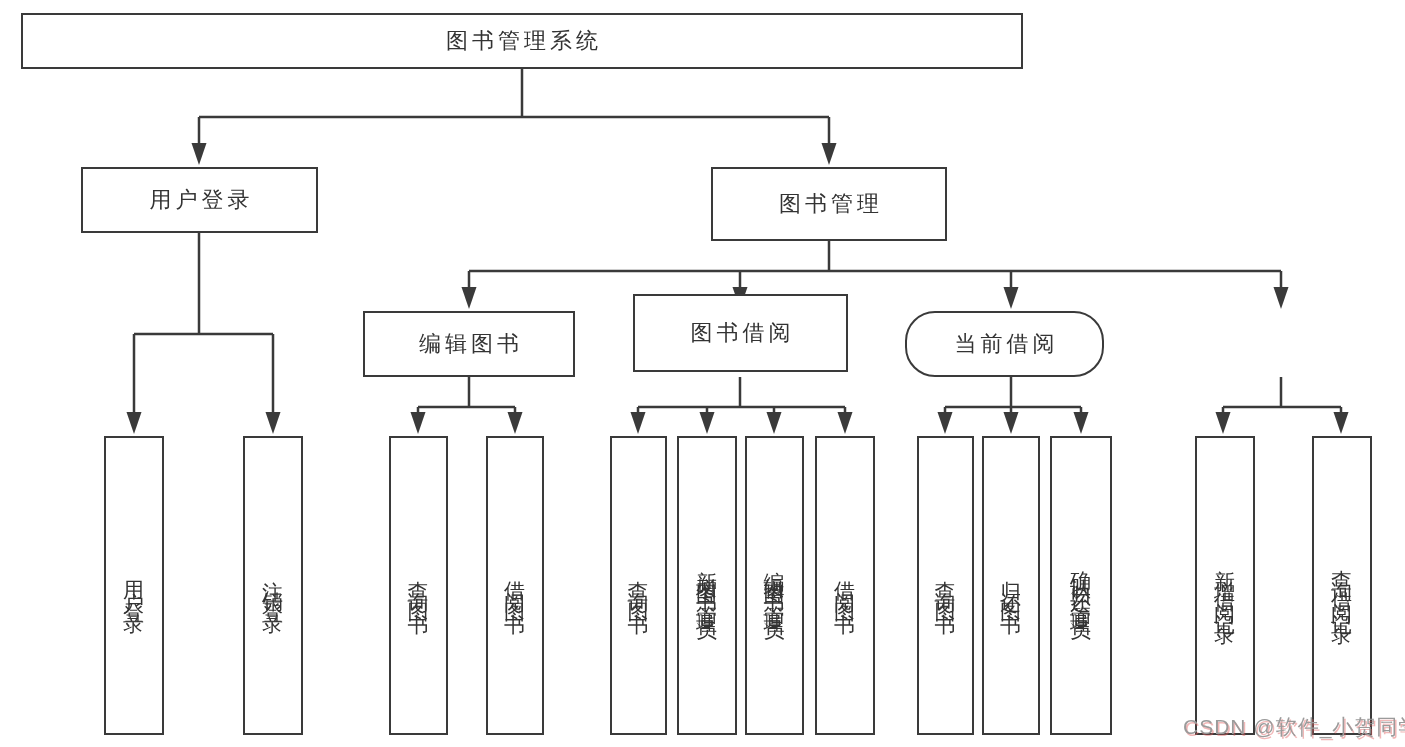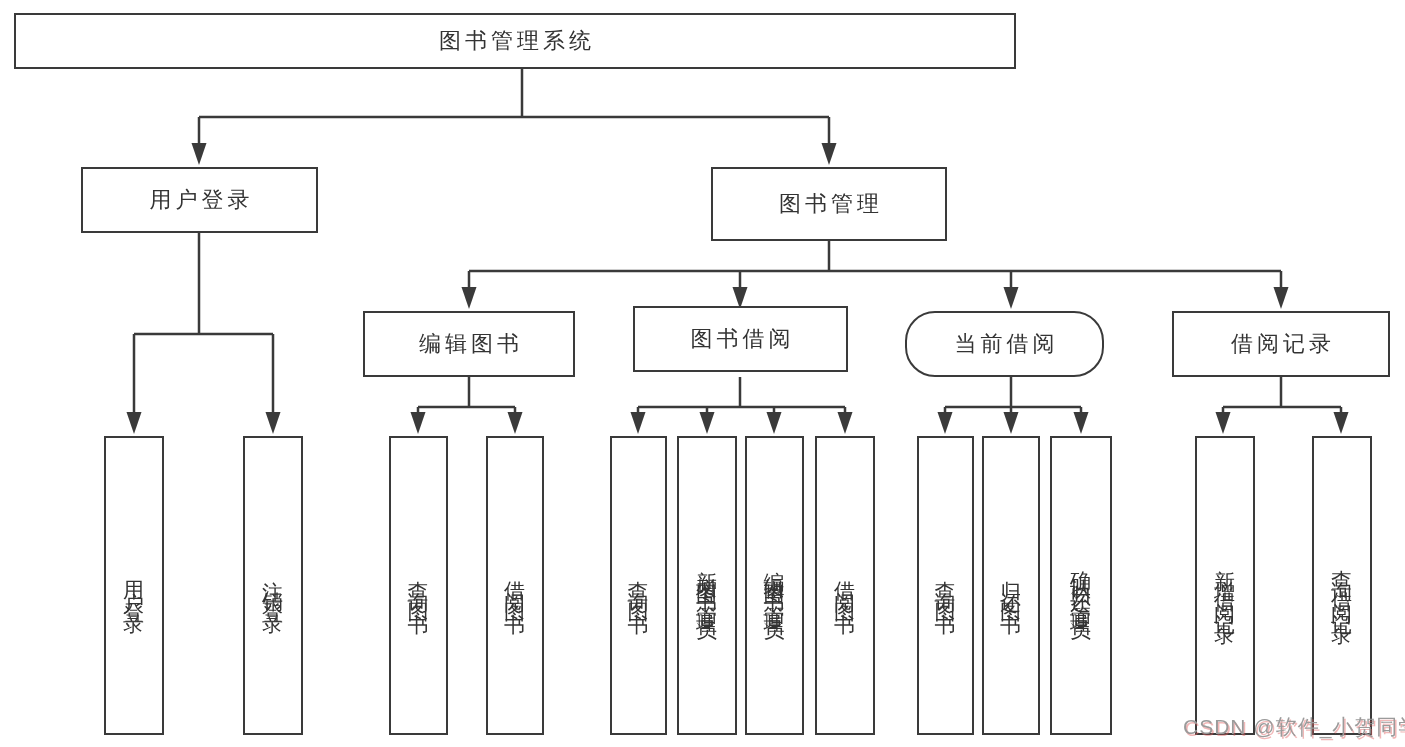--- a/index.html
+++ b/index.html
@@ -100,42 +100,39 @@
       <polygon points="1073.5,412 1088.5,412 1081,434"></polygon>
     </g>
 
     <g>
       <path d="M1281,377 V407 M1223,407 H1341 M1223,407 V417 M1341,407 V417"></path>
       <polygon points="1215.5,412 1230.5,412 1223,434"></polygon>
       <polygon points="1333.5,412 1348.5,412 1341,434"></polygon>
     </g>
   </svg>
 
-  <div class="box" style="left:14px;top:13px;width:1002px;height:56px;">
+  <div class="box" style="left:21px;top:13px;width:1002px;height:56px;">
     <span class="hlabel">图书管理系统</span>
   </div>
 
   <div class="box" style="left:81px;top:167px;width:237px;height:66px;">
     <span class="hlabel">用户登录</span>
   </div>
   <div class="box" style="left:711px;top:167px;width:236px;height:74px;">
     <span class="hlabel">图书管理</span>
   </div>
 
   <div class="box" style="left:363px;top:311px;width:212px;height:66px;">
     <span class="hlabel">编辑图书</span>
   </div>
-  <div class="box" style="left:633px;top:306px;width:215px;height:66px;align-items:center;">
+  <div class="box" style="left:633px;top:294px;width:215px;height:78px;align-items:center;">
     <span class="hlabel">图书借阅</span>
   </div>
   <div class="box" style="left:905px;top:311px;width:199px;height:66px;border-radius:30px;">
     <span class="hlabel">当前借阅</span>
-  </div>
-  <div class="box" style="left:1172px;top:311px;width:218px;height:66px;">
-    <span class="hlabel">借阅记录</span>
   </div>
 
   <div class="leaf" style="left:104px;width:60px;">
     <span class="vtext">用户登录</span>
   </div>
   <div class="leaf" style="left:243px;width:60px;">
     <span class="vtext">注销登录</span>
   </div>
 
   <div class="leaf" style="left:389px;width:59px;">

